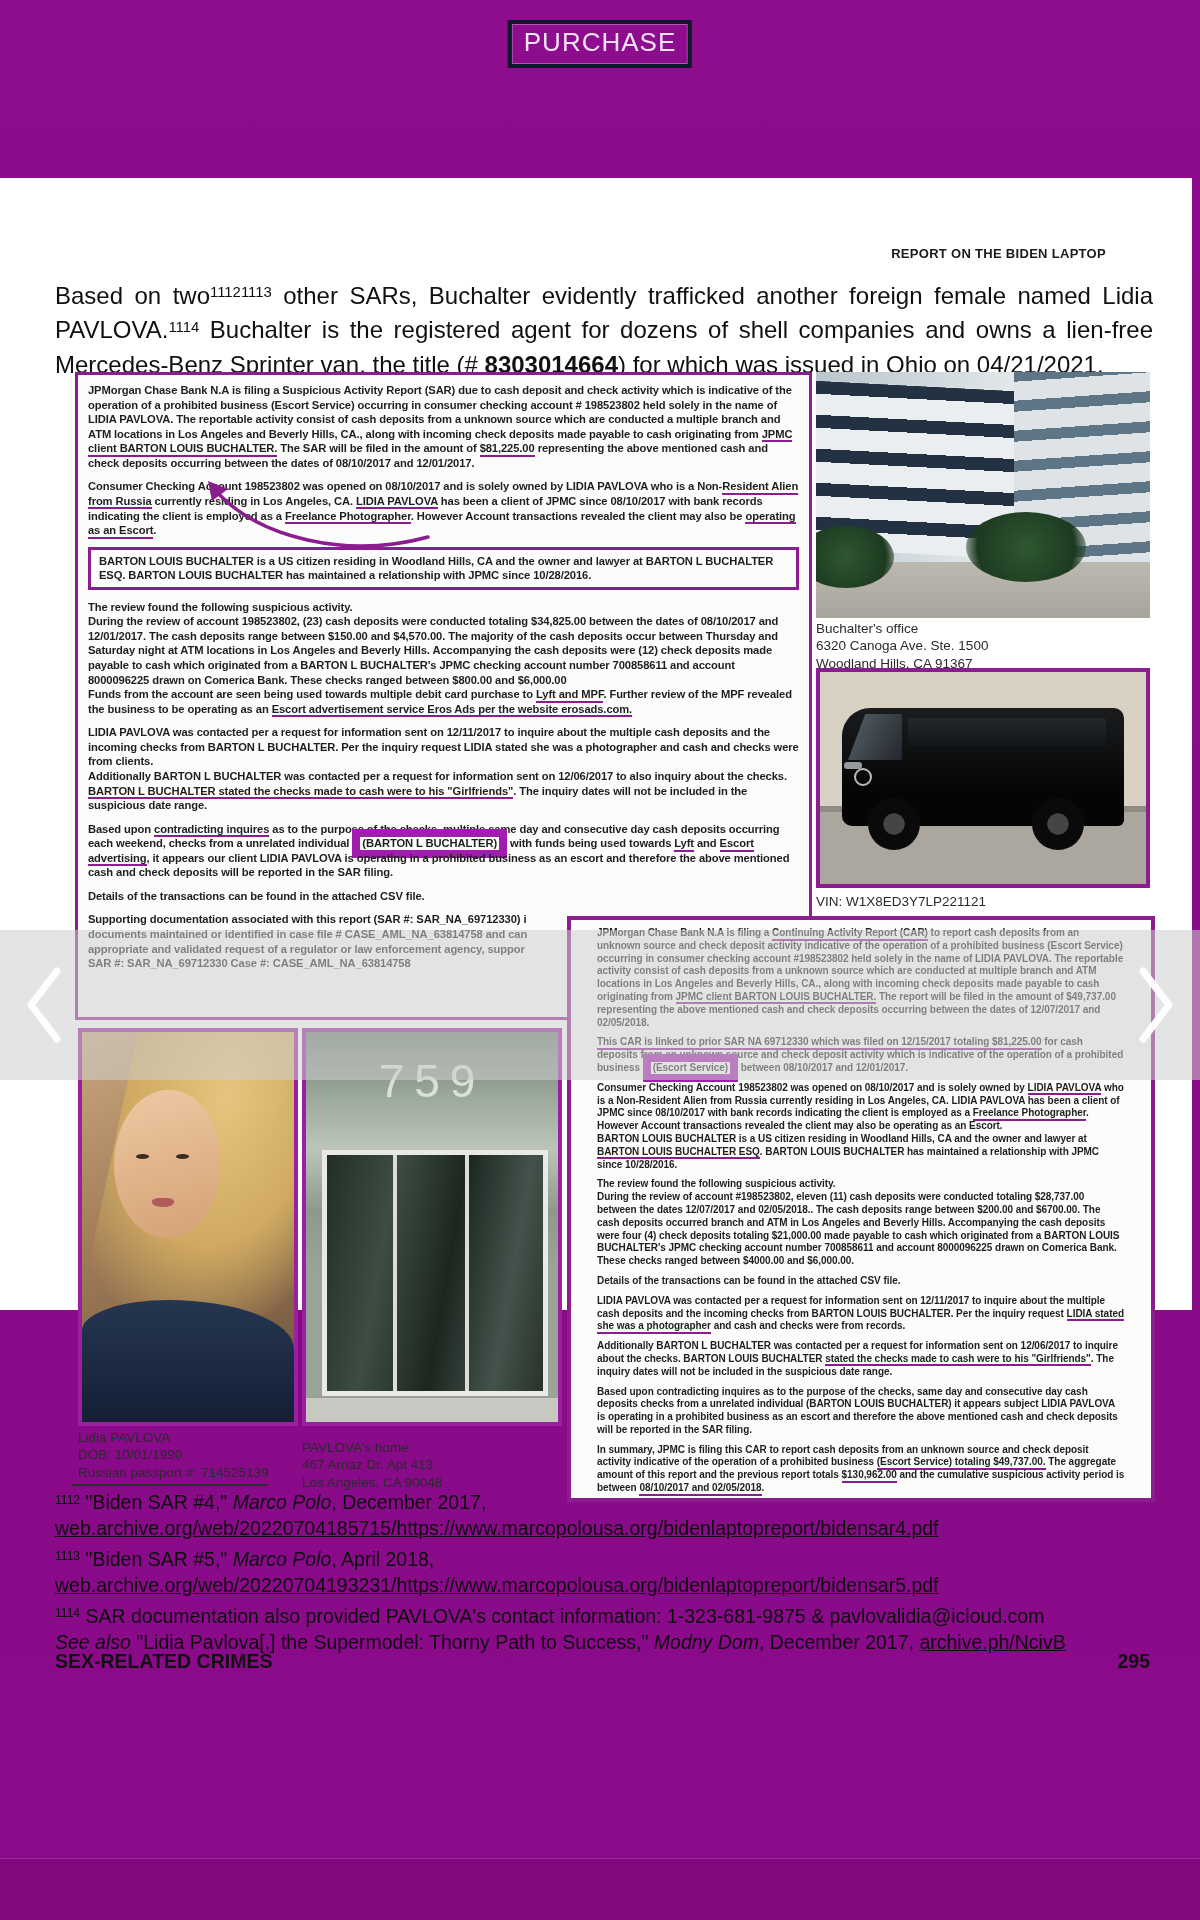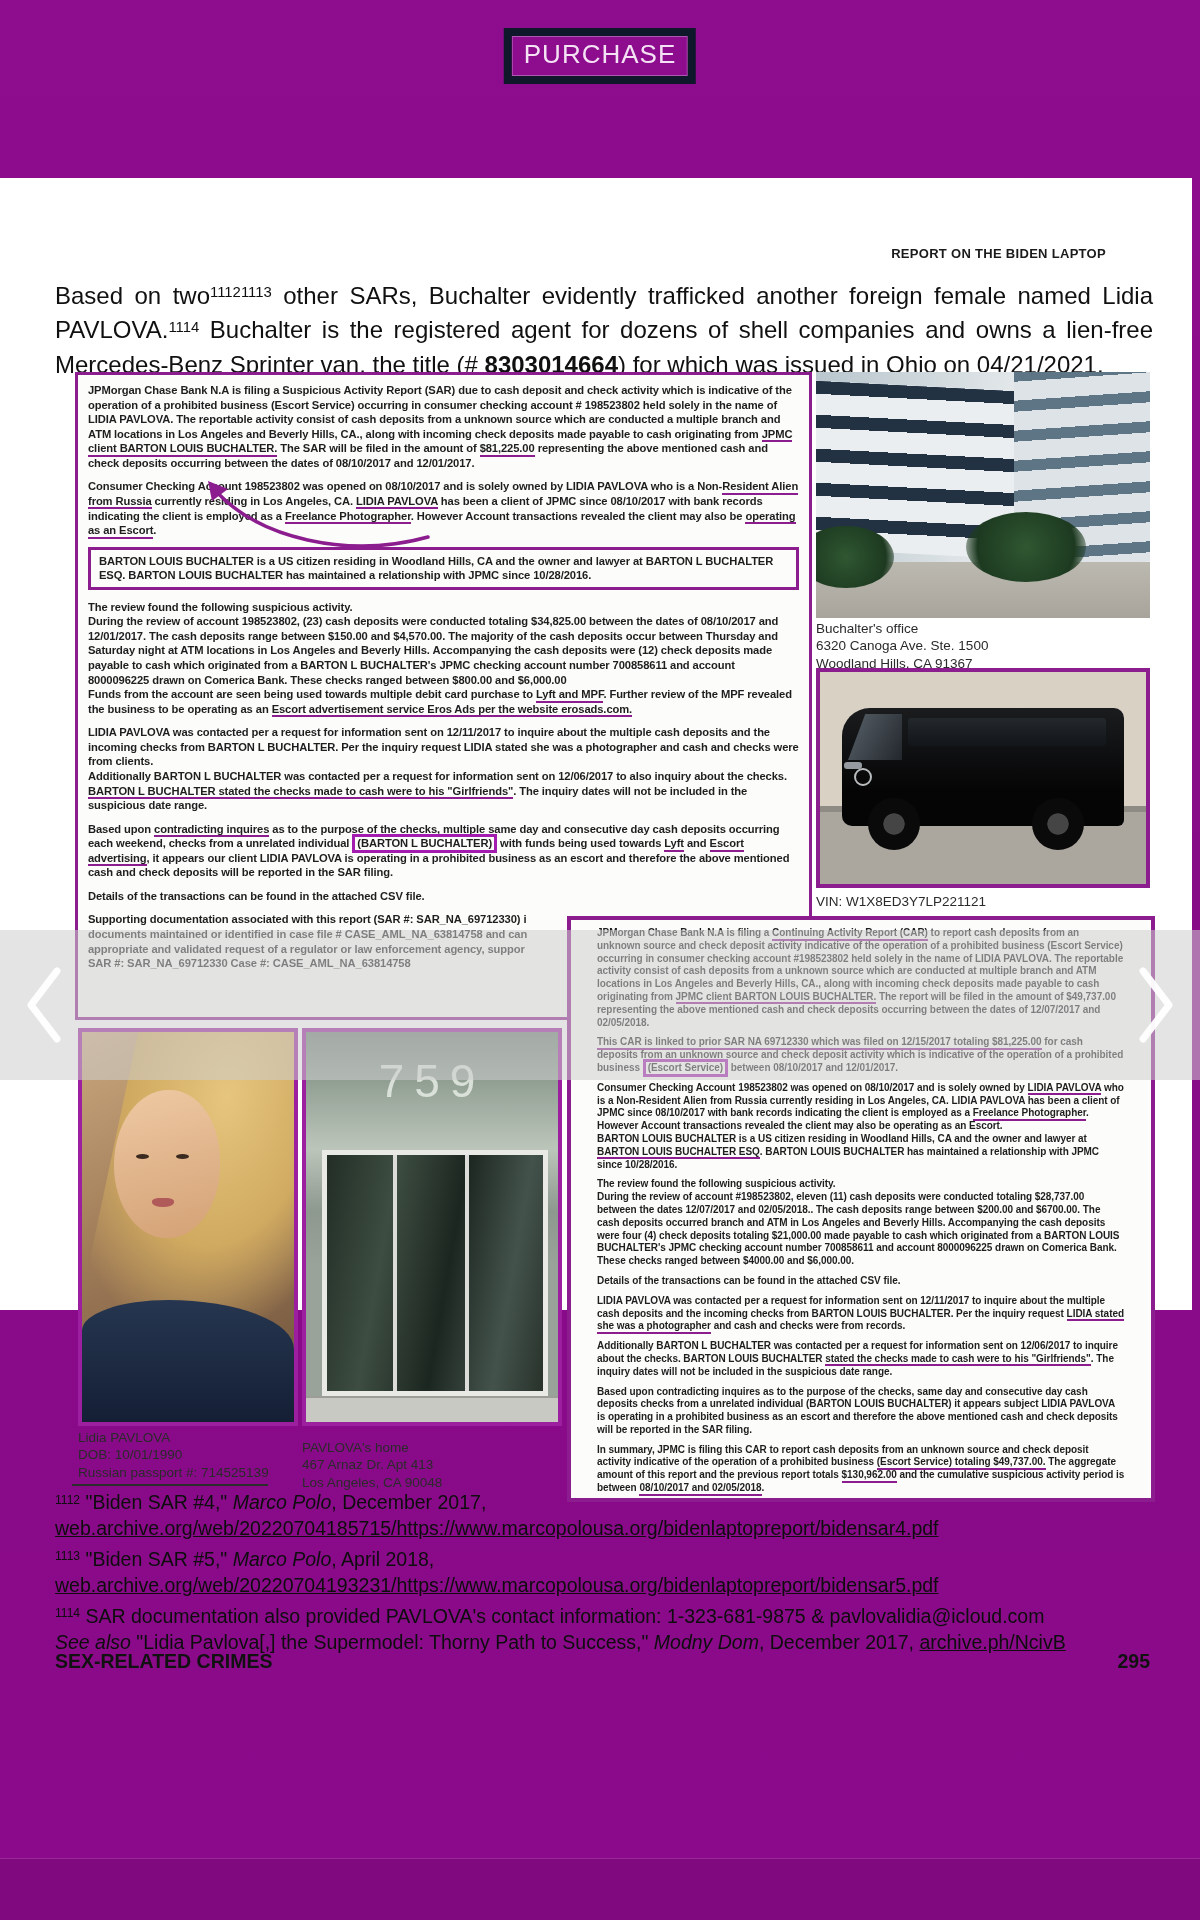--- a/index.html
+++ b/index.html
@@ -4,38 +4,38 @@
 <style>
   html,body{margin:0;padding:0;}
   body{
     width:1200px;height:1920px;position:relative;overflow:hidden;
     background:linear-gradient(180deg,#8e0c8e 0%,#870b87 45%,#8b0a8b 100%);
     font-family:"Liberation Sans",sans-serif;
   }
   .bottom-strip{position:absolute;left:0;top:1858px;width:1200px;height:62px;background:#80097f;border-top:1px solid #9a2a9a;}
   
   .purchase-btn{
-    position:absolute;top:28px;left:50%;transform:translateX(-50%);
-    background:transparent;border:8px solid #0f172a;box-shadow:inset 0 0 0 1px rgba(244,226,244,.35);
+    position:absolute;top:20px;left:50%;transform:translateX(-50%);
+    background:transparent;border:4px solid #0f172a;box-shadow:inset 0 0 0 1px rgba(244,226,244,.35);
     color:#f4e2f4;font-size:26px;letter-spacing:1px;padding:3px 12px 6px;cursor:pointer;
     font-family:"Liberation Sans",sans-serif;
   }
   
   .page{position:absolute;left:0;top:178px;width:1192px;height:1132px;background:#ffffff;}
   .report-header{position:absolute;top:68px;right:86px;font-size:13px;font-weight:bold;color:#1b1b1b;letter-spacing:.3px;}
   .intro{position:absolute;left:55px;top:101px;width:1098px;font-size:24px;line-height:1.43;color:#101010;text-align:justify;}
   
   .sar{position:absolute;background:#fcfcfa;border:3px solid #8c1d8e;color:#1e1e1e;font-weight:bold;box-sizing:border-box;}
   .sar p{margin:0 0 9px 0;white-space:pre-line;}
   .sar1{left:75px;top:194px;width:737px;height:648px;padding:8px 10px;font-size:11.2px;line-height:1.3;overflow:hidden;letter-spacing:-.1px;z-index:2;}
   .sar1 .boxed{border:3px solid #8c1d8e;padding:4px 8px;margin:3px 0 10px;}
   .sar2{left:567px;top:738px;width:588px;height:586px;border-width:4px;padding:7px 26px;font-size:10px;line-height:1.28;overflow:hidden;letter-spacing:-.05px;z-index:3;}
   .sar2 p{margin:0 0 7px 0;}
   .seg-u{border-bottom:2.5px solid #8c1d8e;padding-bottom:.5px;}
-  .seg-frame{border:3px solid #a21caf;padding:0 2px 1px;}
+  .seg-frame{border:8px solid #a21caf;padding:0 2px 1px;}
   .seg-sup{font-size:.62em;position:relative;top:-.45em;}
   .seg-it{font-style:italic;}
   .seg-b{font-weight:bold;}
   .seg-link{text-decoration:underline;cursor:pointer;}
   .arrow-svg{position:absolute;left:100px;top:92px;pointer-events:none;}
   
   .photo{position:absolute;overflow:hidden;box-sizing:border-box;}
   .office-photo{left:816px;top:194px;width:334px;height:246px;background:linear-gradient(100deg,#b9c6ce 0%,#cfd8dc 30%,#e9ecee 60%);}
   .facade-left{position:absolute;left:0;top:14px;width:202px;height:168px;background:repeating-linear-gradient(180deg,#223243 0 13px,#ebeef0 13px 34px);transform:skewY(3deg);}
   .facade-right{position:absolute;left:198px;top:-6px;width:136px;height:200px;background:repeating-linear-gradient(180deg,#5e7586 0 11px,#dde3e6 11px 30px);transform:skewY(-4deg);}

